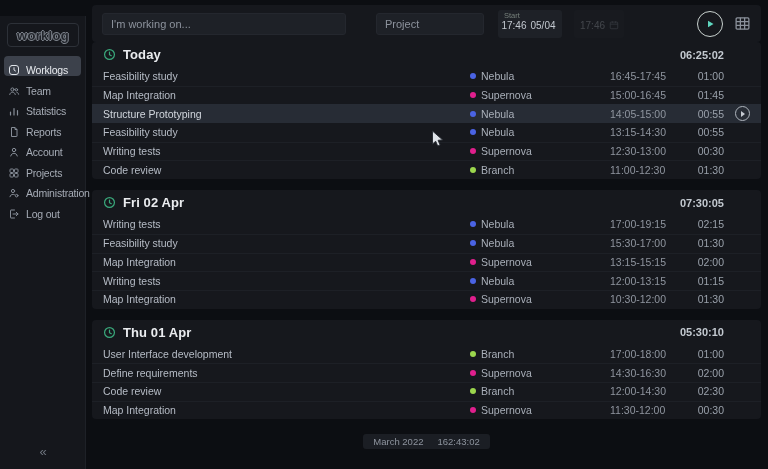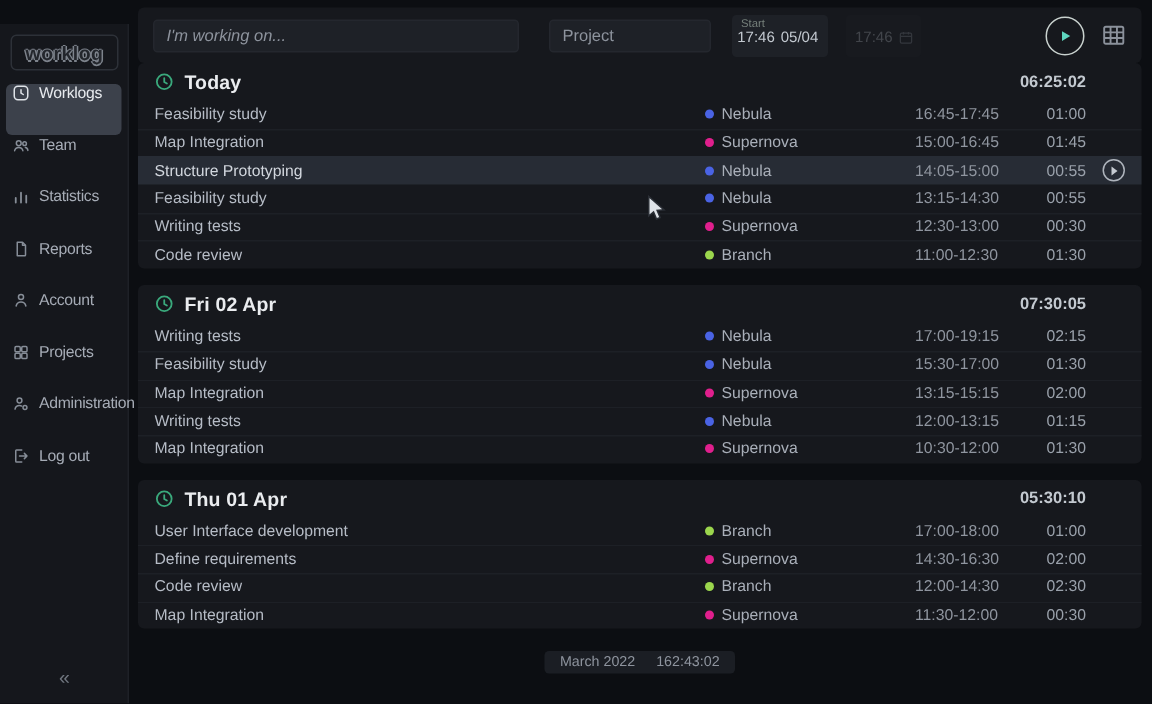--- a/index.html
+++ b/index.html
@@ -18,21 +18,21 @@
   .logo-box {
     margin:7px 6px 9px 7px; height:24px; border:1px solid #2d3138; border-radius:4px;
     display:flex; align-items:center; justify-content:center;
   }
   .logo-text {
     font-size:13px; font-weight:bold; color:#23262c; letter-spacing:.3px;
     text-shadow:-1px 0 #7d838c, 1px 0 #7d838c, 0 -1px #7d838c, 0 1px #7d838c;
   }
   .nav { padding:0 4px; }
   .nav-item {
-    display:flex; align-items:flex-start; height:34px; margin-bottom:.5px;
+    display:flex; align-items:flex-end; height:20px; margin-bottom:.5px;
     padding-left:4px; border-radius:4px; color:#a6acb6; font-size:10.5px;
     letter-spacing:-.2px; white-space:nowrap; cursor:pointer;
   }
   .nav-item.active { background:#3c414b; color:#e8ebef; }
   .nav-item svg { width:12px; height:12px; margin-right:6px; flex:none; color:#868d97; }
   .nav-item.active svg { color:#dfe3e8; }
   .collapse-btn {
     position:absolute; bottom:10px; left:0; width:86px; text-align:center;
     color:#70767f; font-size:13px; cursor:pointer;
   }
@@ -41,21 +41,21 @@
   .panel { background:#16181d; border-radius:4px; }
   
   .toolbar {
     margin-top:5px; height:37px; display:flex; align-items:center; padding:0 10px;
   }
   .tb-input {
     height:22px; background:#1e2127; border:1px solid #24272e; border-radius:3px;
     color:#b6bcc6; font-size:11px; padding:0 8px; font-family:inherit; outline:none;
   }
   .tb-input::placeholder { color:#8d939d; }
-  .task-input { width:244px; margin-right:20px;font-style:italic; }
+  .task-input { width:244px; margin-right:30px; }
   .project-input { width:108px; margin-right:14px; }
   .dt-field {
     width:64px; height:28px; background:#1e2127; border-radius:3px;
     padding:2px 5px 0 6px; margin-right:12px; cursor:pointer;
   }
   .dt-label { font-size:7.5px; color:#76807b; line-height:8px; display:block; }
   .dt-row { display:flex; align-items:center; font-size:10px; color:#c3c9d0; gap:4px;justify-content:center; }
   .dt-row svg { width:10px; height:10px; color:#8b919b; margin-left:auto; }
   .dt-field.disabled { width:50px; opacity:.25; }
   .tb-spacer { flex:1; }

